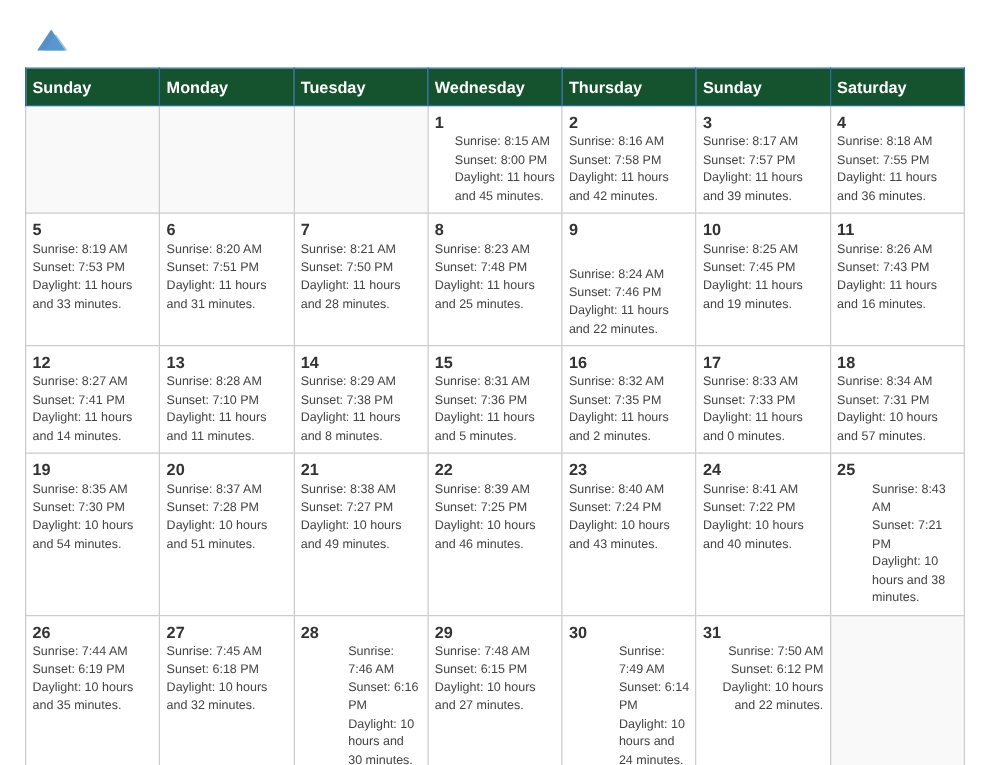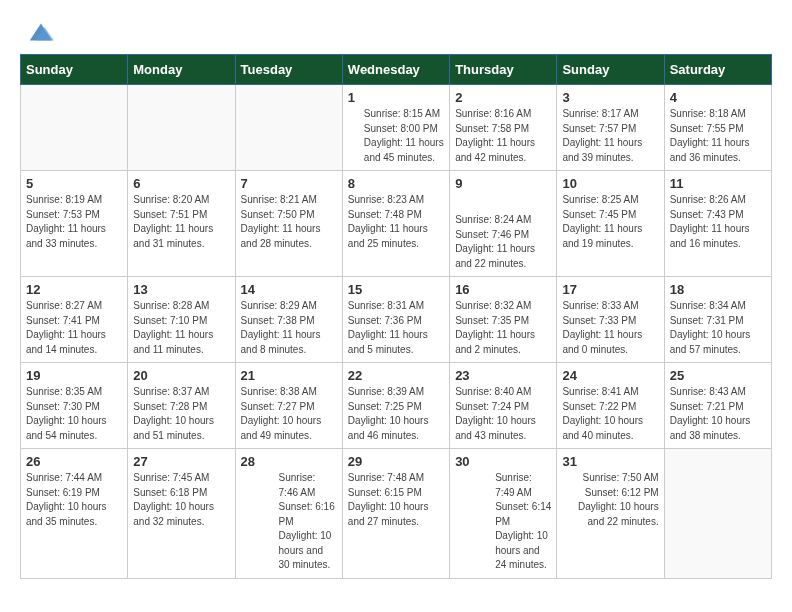--- a/index.html
+++ b/index.html
@@ -287,21 +287,21 @@
 Daylight: 10 hours and 43 minutes.</div>
           </td>
           <td>
             <span class="day-number">24</span>
             <div class="day-info" style="white-space: pre-line;">Sunrise: 8:41 AM
 Sunset: 7:22 PM
 Daylight: 10 hours and 40 minutes.</div>
           </td>
           <td>
             <span class="day-number">25</span>
-            <div class="day-info" style="white-space: pre-line;">Sunrise: 8:43 AM
+            <div class="day-info" style="white-space: pre-line; margin-left: 28px;">Sunrise: 8:43 AM
 Sunset: 7:21 PM
 Daylight: 10 hours and 38 minutes.</div>
           </td>
         </tr>
         <tr class="week-row">
           <td>
             <span class="day-number">26</span>
             <div class="day-info" style="white-space: pre-line;">Sunrise: 7:44 AM
 Sunset: 6:19 PM
 Daylight: 10 hours and 35 minutes.</div>

